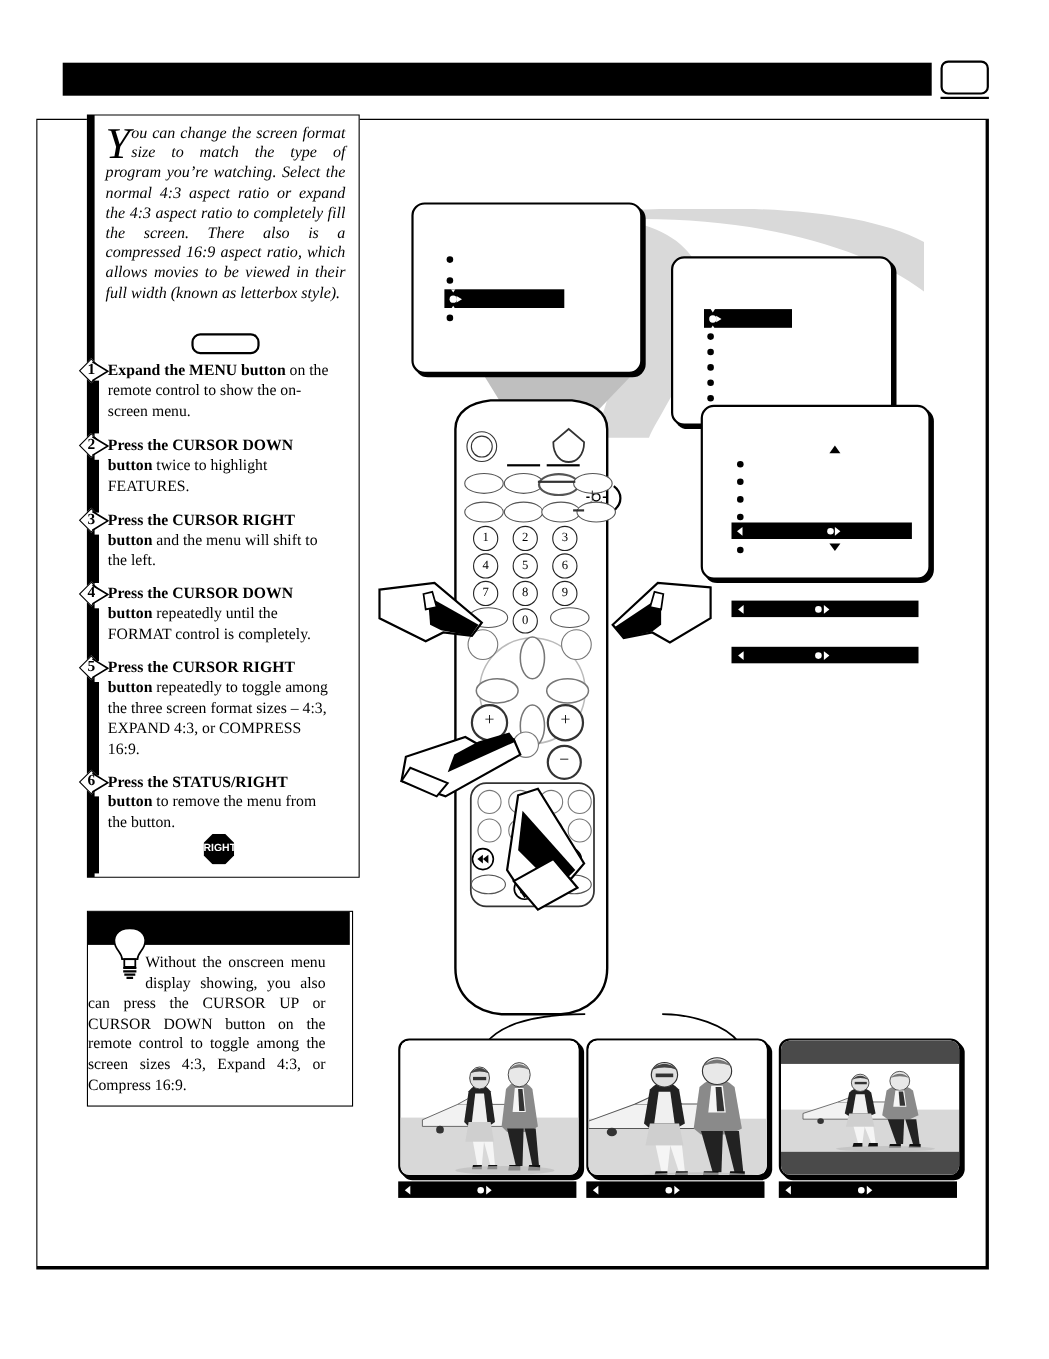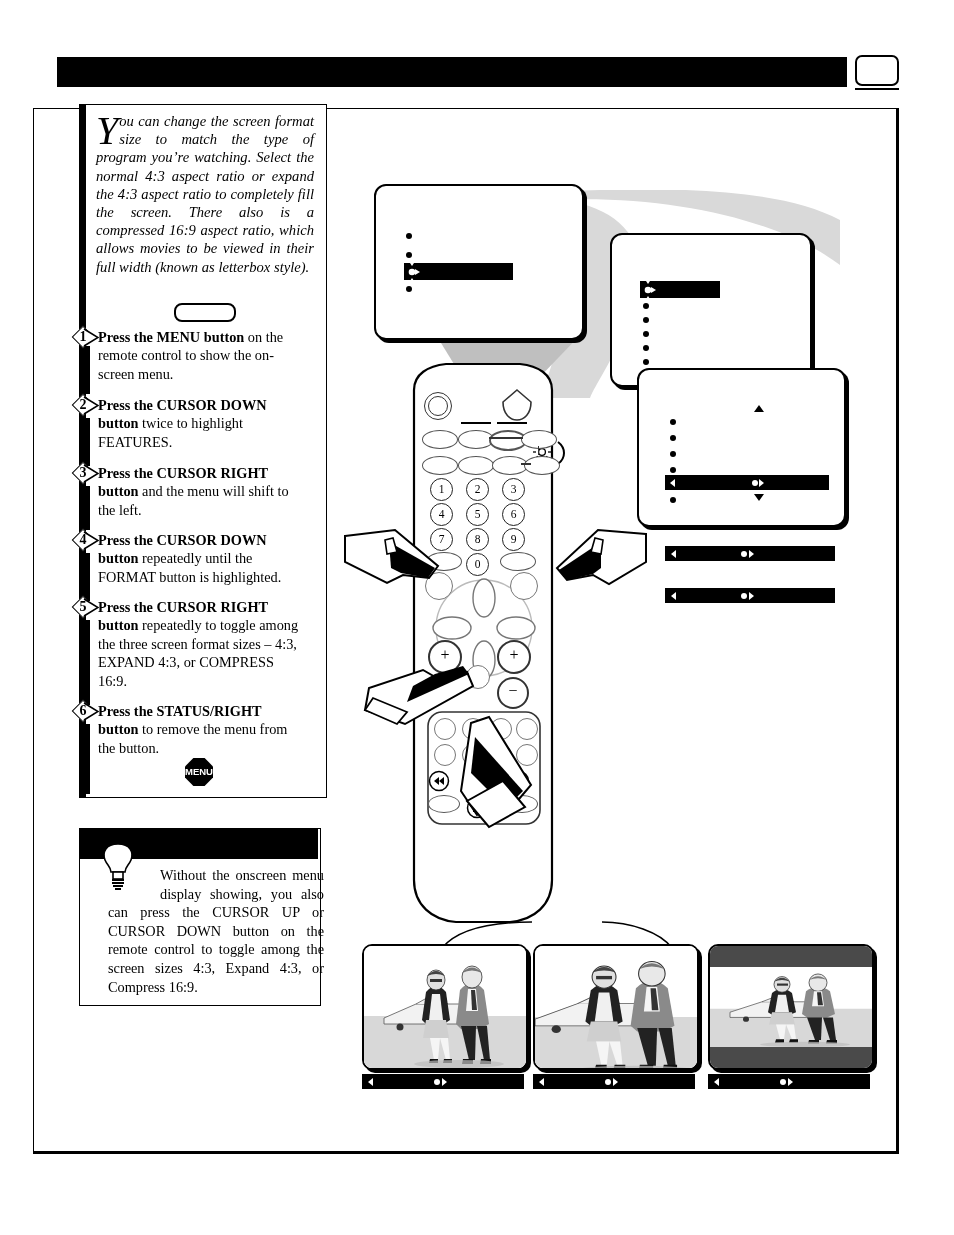--- a/index.html
+++ b/index.html
@@ -40,21 +40,21 @@
 
   #stop-sign{left:185px;top:758px;width:28px;height:28px;background:#000;
              clip-path:polygon(30% 0,70% 0,100% 30%,100% 70%,70% 100%,30% 100%,0 70%,0 30%);
              color:#fff;font-size:9.5px;font-weight:bold;text-align:center;line-height:28px;
              font-family:"Liberation Sans",sans-serif;}
 
   
   #tip-box{left:79px;top:828px;width:240px;height:176px;border:1.3px solid #000;background:#fff;}
   #tip-band{left:80px;top:829px;width:238px;height:30px;background:#000;}
   #tip-bulb{left:95px;top:830px;width:46px;height:60px;}
-  #tip-text{left:108px;top:866px;width:216px;font-size:14.3px;line-height:18.6px;text-align:justify;}
+  #tip-text{left:80px;top:866px;width:216px;font-size:14.3px;line-height:18.6px;text-align:justify;}
 
   
   .tvscreen{position:absolute;background:#fff;border:2px solid #000;border-radius:12px;
             box-shadow:3px 3px 0 #000;}
   .menu-bullet{position:absolute;width:6px;height:6px;border-radius:50%;background:#000;}
   .menu-hl{position:absolute;background:#000;}
   .tri-up{position:absolute;width:0;height:0;border-left:5px solid transparent;
           border-right:5px solid transparent;border-bottom:7px solid #000;}
   .tri-dn{position:absolute;width:0;height:0;border-left:5px solid transparent;
           border-right:5px solid transparent;border-top:7px solid #000;}
@@ -101,21 +101,21 @@
 
 <div class="step-rule" style="left:85px;top:346px;height:48px;"></div>
 <div class="step" style="left:72px;top:328px;">
   <div class="num">
     <div class="dia"></div>
     <svg class="triline" viewBox="0 0 16 19">
       <path d="M1 1 L15 9.5 L1 18" fill="#fff" stroke="#000" stroke-width="1.5"></path>
     </svg>
     <span>1</span>
   </div>
-  <div class="body"><b>Press the MENU button</b><span> on the remote control to show the on-screen menu.</span></div>
+  <div class="body"><b>Expand the MENU button</b><span> on the remote control to show the on-screen menu.</span></div>
 </div>
 
 <div class="step-rule" style="left:85px;top:418px;height:48px;"></div>
 <div class="step" style="left:72px;top:396px;">
   <div class="num">
     <div class="dia"></div>
     <svg class="triline" viewBox="0 0 16 19">
       <path d="M1 1 L15 9.5 L1 18" fill="#fff" stroke="#000" stroke-width="1.5"></path>
     </svg>
     <span>2</span>
@@ -137,21 +137,21 @@
 
 <div class="step-rule" style="left:85px;top:553px;height:48px;"></div>
 <div class="step" style="left:72px;top:531px;">
   <div class="num">
     <div class="dia"></div>
     <svg class="triline" viewBox="0 0 16 19">
       <path d="M1 1 L15 9.5 L1 18" fill="#fff" stroke="#000" stroke-width="1.5"></path>
     </svg>
     <span>4</span>
   </div>
-  <div class="body"><b>Press the CURSOR DOWN button</b><span> repeatedly until the FORMAT button is highlighted.</span></div>
+  <div class="body"><b>Press the CURSOR DOWN button</b><span> repeatedly until the FORMAT control is completely.</span></div>
 </div>
 
 <div class="step-rule" style="left:85px;top:620px;height:85px;"></div>
 <div class="step" style="left:72px;top:598px;">
   <div class="num">
     <div class="dia"></div>
     <svg class="triline" viewBox="0 0 16 19">
       <path d="M1 1 L15 9.5 L1 18" fill="#fff" stroke="#000" stroke-width="1.5"></path>
     </svg>
     <span>5</span>
@@ -164,21 +164,21 @@
   <div class="num">
     <div class="dia"></div>
     <svg class="triline" viewBox="0 0 16 19">
       <path d="M1 1 L15 9.5 L1 18" fill="#fff" stroke="#000" stroke-width="1.5"></path>
     </svg>
     <span>6</span>
   </div>
   <div class="body"><b>Press the STATUS/RIGHT button</b><span> to remove the menu from the button.</span></div>
 </div>
 
-<div class="abs" id="stop-sign">MENU</div>
+<div class="abs" id="stop-sign">RIGHT</div>
 
 <div class="abs" id="tip-box"></div>
 <div class="abs" id="tip-band"></div>
 <svg class="abs" id="tip-bulb" viewBox="0 0 46 60">
   <g stroke="#000" stroke-width="1.6" fill="none">
     <line x1="23" y1="2" x2="23" y2="12"></line>
     <line x1="8" y1="8" x2="14" y2="16"></line>
     <line x1="38" y1="8" x2="32" y2="16"></line>
     <line x1="2" y1="23" x2="11" y2="23"></line>
     <line x1="44" y1="23" x2="35" y2="23"></line>

